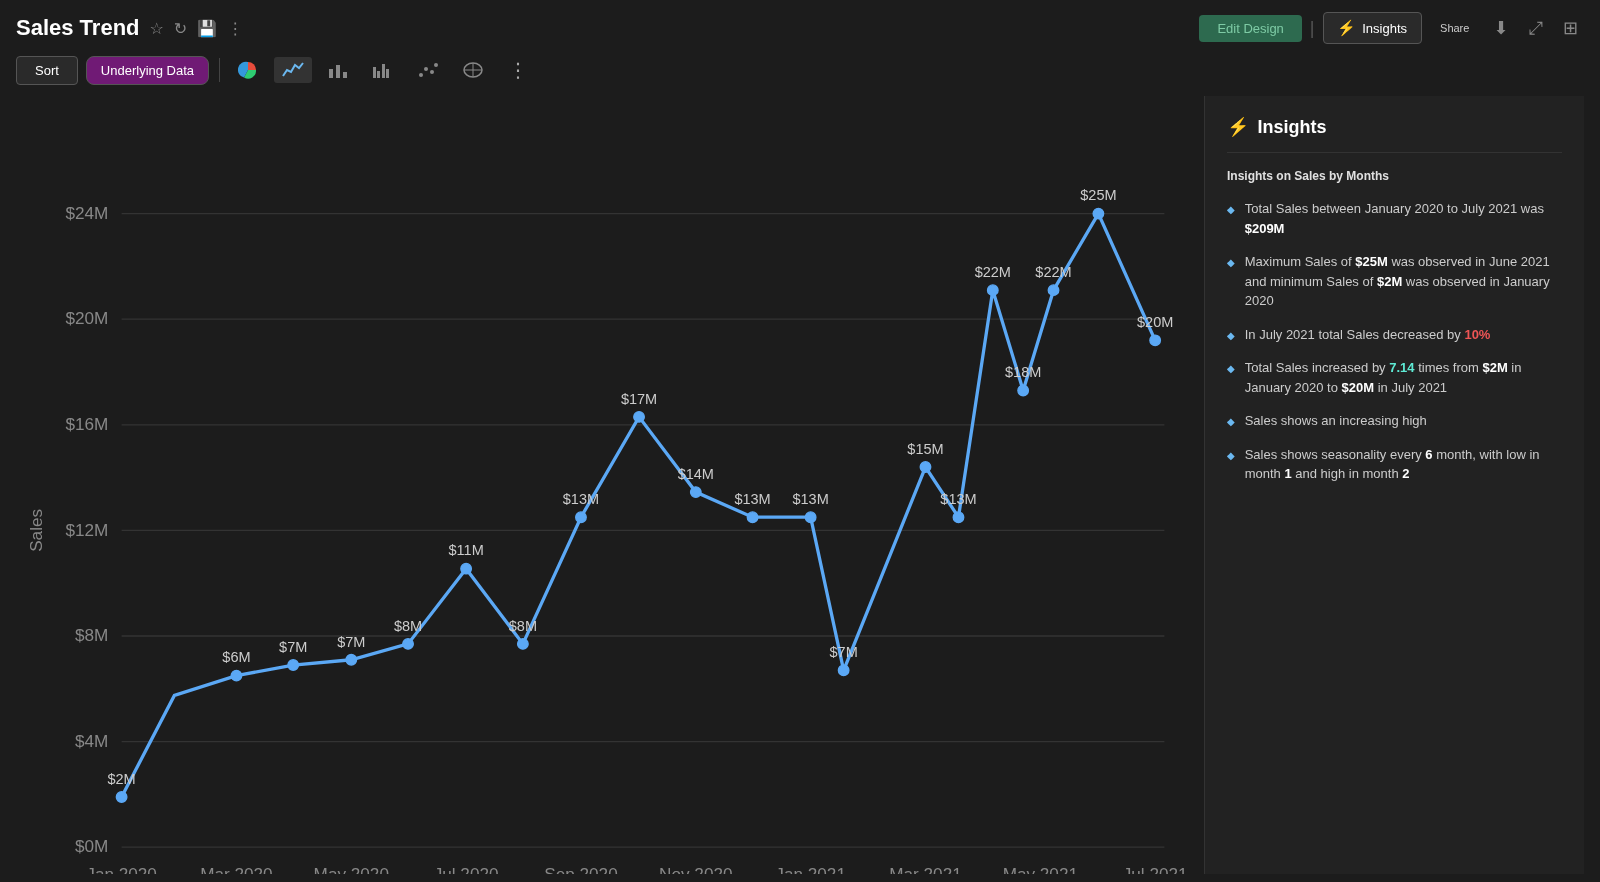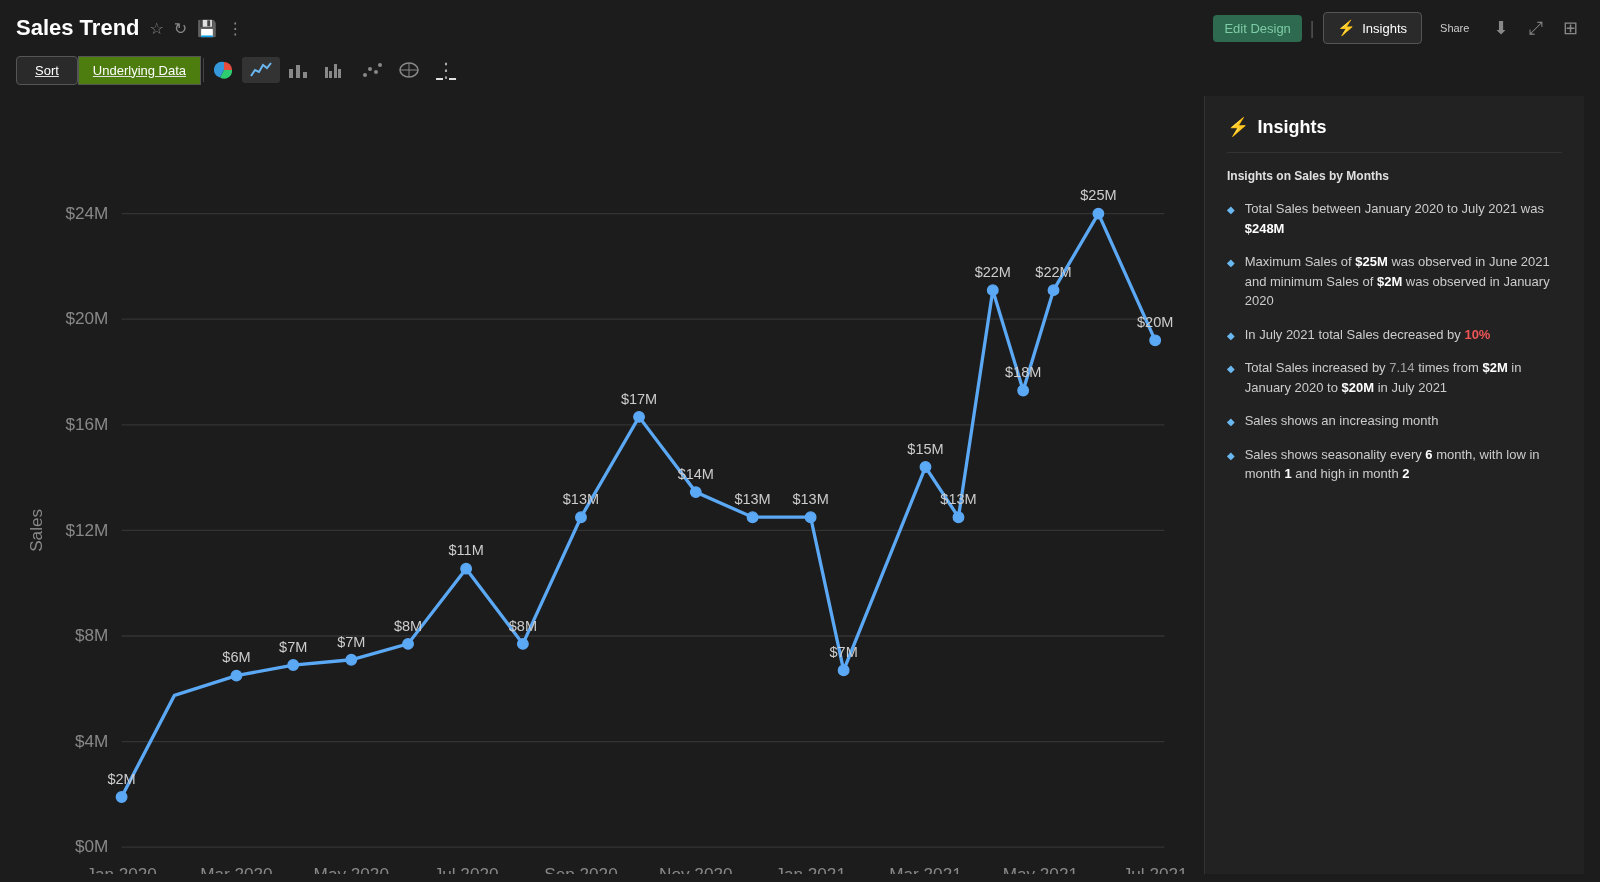--- a/index.html
+++ b/index.html
@@ -43,21 +43,21 @@
     }
     .header-right {
       display: flex;
       align-items: center;
       gap: 8px;
     }
     .btn-edit-design {
       background: #2d6a4f;
       color: #7ecba5;
       border: none;
-      padding: 6px 11px;
+      padding: 6px 18px;
       border-radius: 4px;
       font-size: 13px;
       cursor: pointer;
     }
     .btn-insights {
       background: #2a2a2a;
       color: #fff;
       border: 1px solid #555;
       padding: 6px 14px;
       border-radius: 4px;
@@ -78,39 +78,38 @@
     .header-action-icon {
       color: #888;
       font-size: 18px;
       cursor: pointer;
       padding: 4px 6px;
     }
     
     .toolbar {
       display: flex;
       align-items: center;
-      gap: 0;
+      gap: 8px;
       margin-bottom: 10px;
-      text-decoration: underline;
     }
     .btn-sort {
       background: #2a2a2a;
       color: #fff;
       border: 1px solid #555;
       padding: 6px 18px;
       border-radius: 4px;
       font-size: 13px;
       cursor: pointer;
     }
     .btn-underlying {
-      background: #4d7c0f;
+      background: #701a75;
       color: #fff;
       border: 1px solid #555;
       padding: 6px 14px;
-      border-radius: 0;
+      border-radius: 8px;
       font-size: 13px;
       cursor: pointer;
     }
     .toolbar-divider {
       width: 1px;
       height: 24px;
       background: #444;
       margin: 0 2px;
     }
     .chart-type-btn {
@@ -204,22 +203,22 @@
     }
     .highlight-bold {
       font-weight: 700;
       color: #fff;
     }
     .highlight-red {
       color: #e55;
       font-weight: 700;
     }
     .highlight-green {
-      color: #a3a3a3;
-      font-weight: 400;
+      color: #5eead4;
+      font-weight: 700;
     }
     .insights-icon {
       font-size: 18px;
       color: #6bb8f0;
     }
   </style>
 </head>
 <body>
 
 <div class="page-wrapper">
@@ -433,41 +432,41 @@
     <div class="insights-panel">
       <div class="insights-header">
         <span class="insights-icon">⚡</span>
         <span>Insights</span>
       </div>
       <div class="insights-subtitle">Insights on Sales by Months</div>
       <div class="insights-list">
 
         <div class="insight-item">
           <span class="insight-diamond">◆</span>
-          <span>Total Sales between January 2020 to July 2021 was <span class="highlight-bold">$248M</span></span>
+          <span>Total Sales between January 2020 to July 2021 was <span class="highlight-bold">$209M</span></span>
         </div>
 
         <div class="insight-item">
           <span class="insight-diamond">◆</span>
           <span>Maximum Sales of <span class="highlight-bold">$25M</span> was observed in June 2021 and minimum Sales of <span class="highlight-bold">$2M</span> was observed in January 2020</span>
         </div>
 
         <div class="insight-item">
           <span class="insight-diamond">◆</span>
           <span>In July 2021 total Sales decreased by <span class="highlight-red">10%</span></span>
         </div>
 
         <div class="insight-item">
           <span class="insight-diamond">◆</span>
           <span>Total Sales increased by <span class="highlight-green">7.14</span> times from <span class="highlight-bold">$2M</span> in January 2020 to <span class="highlight-bold">$20M</span> in July 2021</span>
         </div>
 
         <div class="insight-item">
           <span class="insight-diamond">◆</span>
-          <span>Sales shows an increasing month</span>
+          <span>Sales shows an increasing high</span>
         </div>
 
         <div class="insight-item">
           <span class="insight-diamond">◆</span>
           <span>Sales shows seasonality every <span class="highlight-bold">6</span> month, with low in month <span class="highlight-bold">1</span> and high in month <span class="highlight-bold">2</span></span>
         </div>
       </div>
     </div>
   </div>
 </div>

